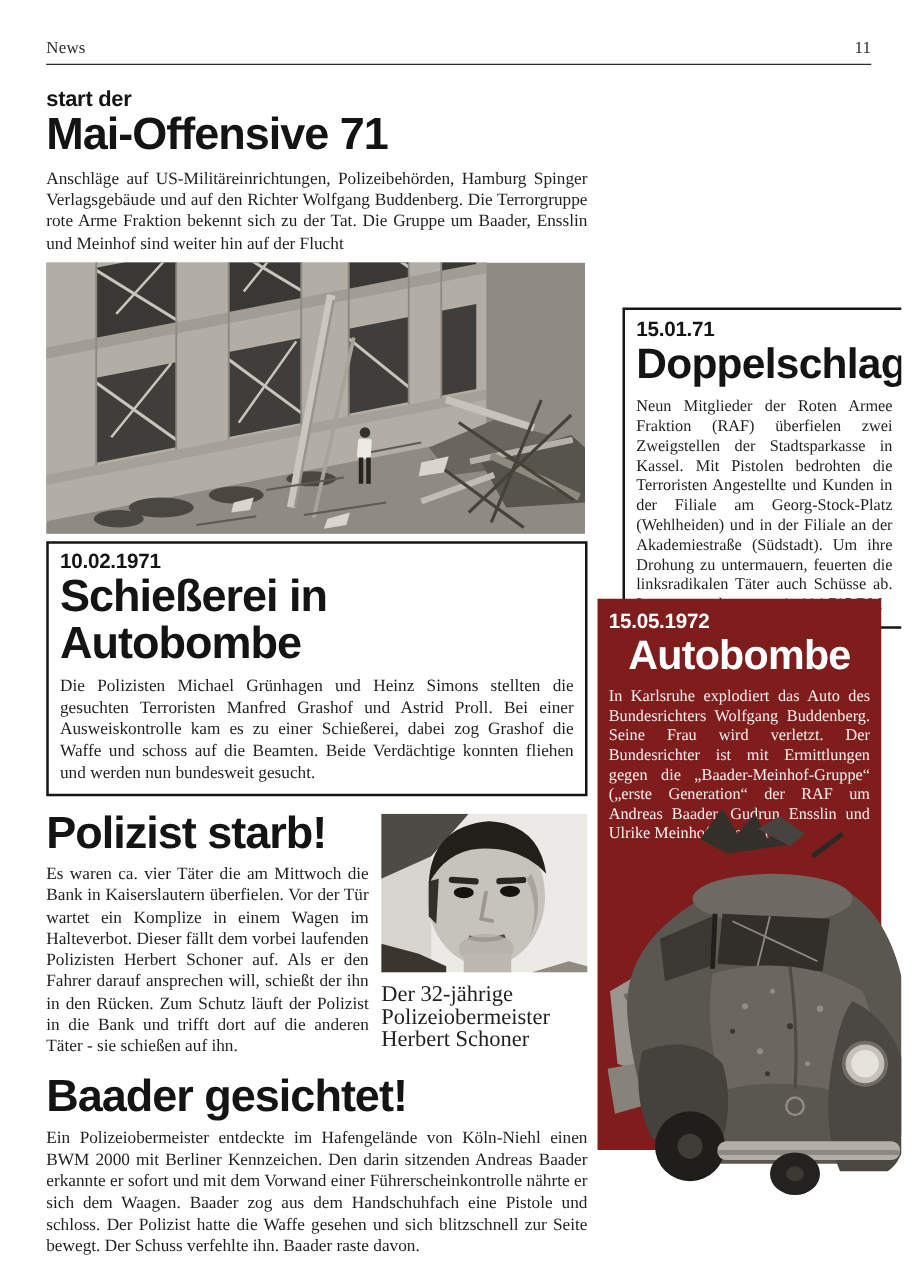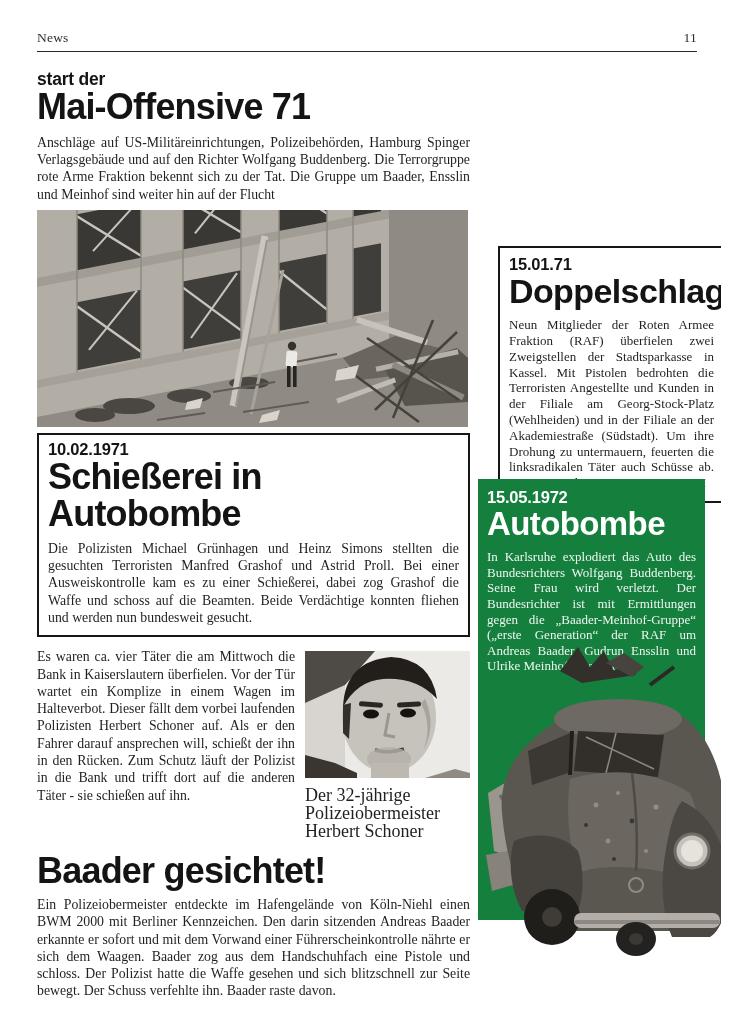--- a/index.html
+++ b/index.html
@@ -46,23 +46,23 @@
   .sec-baader{clear:both;padding-top:13px;}
   .sec-baader .art-body{margin-top:6px;}
 
   
   .doppel{position:absolute;top:0;left:0;width:227px;border:2px solid #161616;
           padding:7px 9px 10px;box-sizing:border-box;background:#fff;margin-left:20px;}
   .doppel .art-title{font-size:34px;letter-spacing:-.6px;}
   .doppel .art-body{font-size:13px;line-height:15.8px;margin-top:8px;}
 
   .redbox{position:absolute;top:233px;left:0;width:227px;height:441px;
-          background:#15803d;box-sizing:border-box;padding:9px 9px;}
+          background:#7f1d1d;box-sizing:border-box;padding:9px 9px;}
   .redbox .art-date,.redbox .art-title{color:#ffffff;}
-  .redbox .art-title{font-size:33px;letter-spacing:-.6px;}
+  .redbox .art-title{font-size:33px;letter-spacing:-.6px;text-align:center;}
   .redbox .art-body{color:rgba(255,255,255,.93);font-size:13px;line-height:15.6px;margin-top:8px;}
   .car{position:absolute;left:8px;top:166px;width:246px;height:312px;}
 </style>
 </head>
 <body>
 
 <div class="page">
 
   <header class="hdr">
     <span>News</span>
@@ -195,20 +195,21 @@
             <path d="M70,99 Q84,103 99,98" stroke="#4a443d" stroke-width="3.5" fill="none"></path>
             <ellipse cx="84" cy="108" rx="22" ry="12" fill="#b4afa7" opacity=".8"></ellipse>
             <path d="M120,48 Q132,74 118,100 Q128,76 116,52 Z" fill="#a8a39b"></path>
             <rect x="66" y="112" width="38" height="15" fill="#bdb8b0"></rect>
             <polygon points="0,127 0,104 30,112 52,122 52,127" fill="#3a362f"></polygon>
             <polygon points="120,127 150,118 165,122 165,127" fill="#8f8a82"></polygon>
           </svg>
         </div>
         <figcaption>Der 32-jährige Polizeiobermeister Herbert Schoner</figcaption>
       </figure>
+      <h2 class="art-title">Polizist starb!</h2>
       <p class="body-text art-body" lang="de">Es waren ca. vier Täter die am Mittwoch die Bank in Kaiserslautern überfielen. Vor der Tür wartet ein Komplize in einem Wagen im Halteverbot. Dieser fällt dem vorbei laufenden Polizisten Herbert Schoner auf. Als er den Fahrer darauf ansprechen will, schießt der ihn in den Rücken. Zum Schutz läuft der Polizist in die Bank und trifft dort auf die anderen Täter - sie schießen auf ihn.</p>
     </section>
 
     <section class="sec-baader">
       <h2 class="art-title">Baader gesichtet!</h2>
       <p class="body-text art-body" lang="de">Ein Polizeiobermeister entdeckte im Hafengelände von Köln-Niehl einen BWM 2000 mit Berliner Kennzeichen. Den darin sitzenden Andreas Baader erkannte er sofort und mit dem Vorwand einer Führerscheinkontrolle nährte er sich dem Waagen. Baader zog aus dem Handschuhfach eine Pistole und schloss. Der Polizist hatte die Waffe gesehen und sich blitzschnell zur Seite bewegt. Der Schuss verfehlte ihn. Baader raste davon.</p>
     </section>
   </div>
 
   <div class="col-right">

